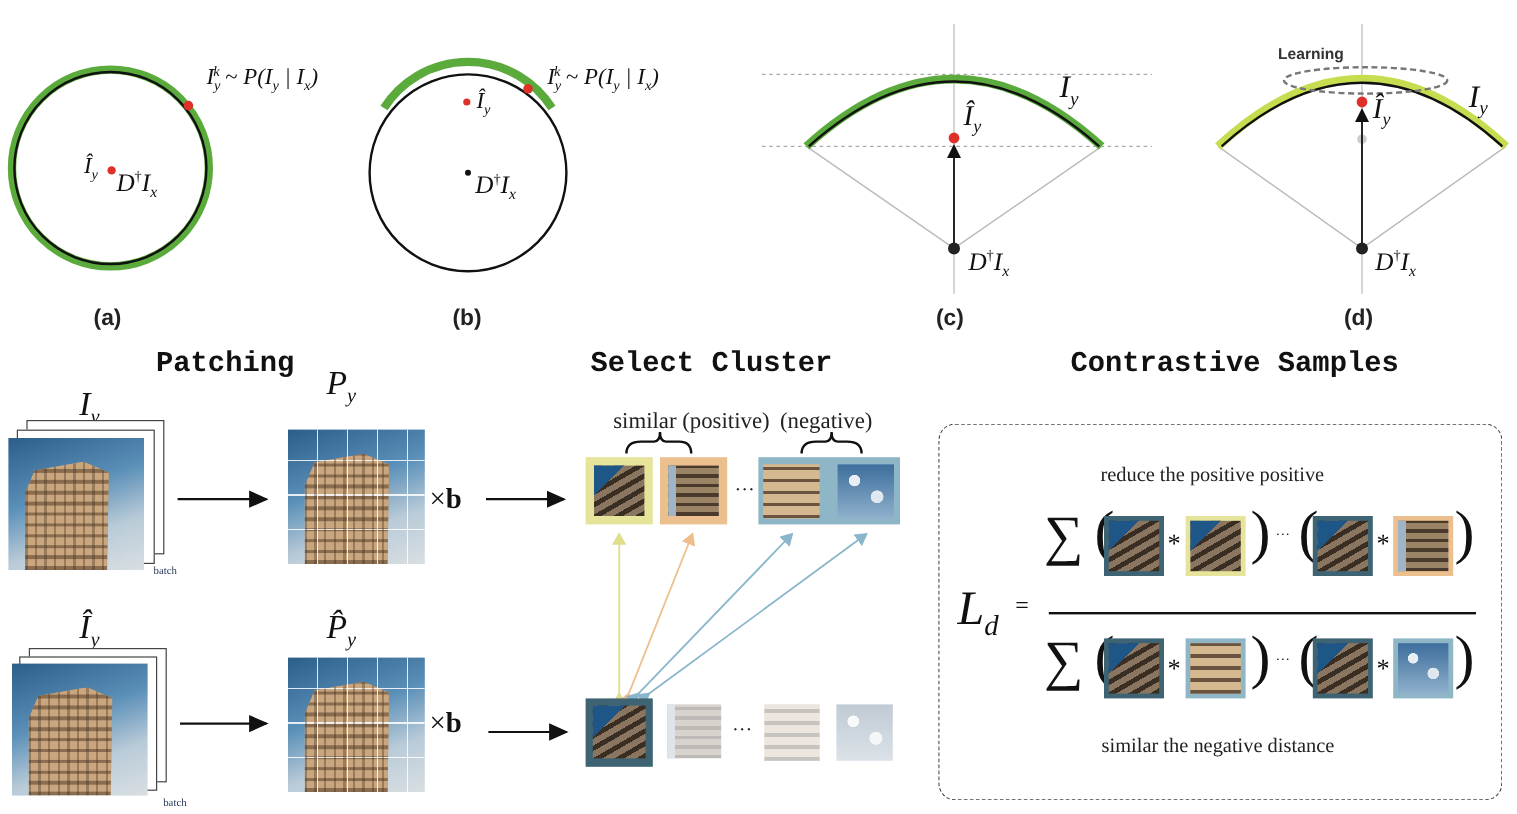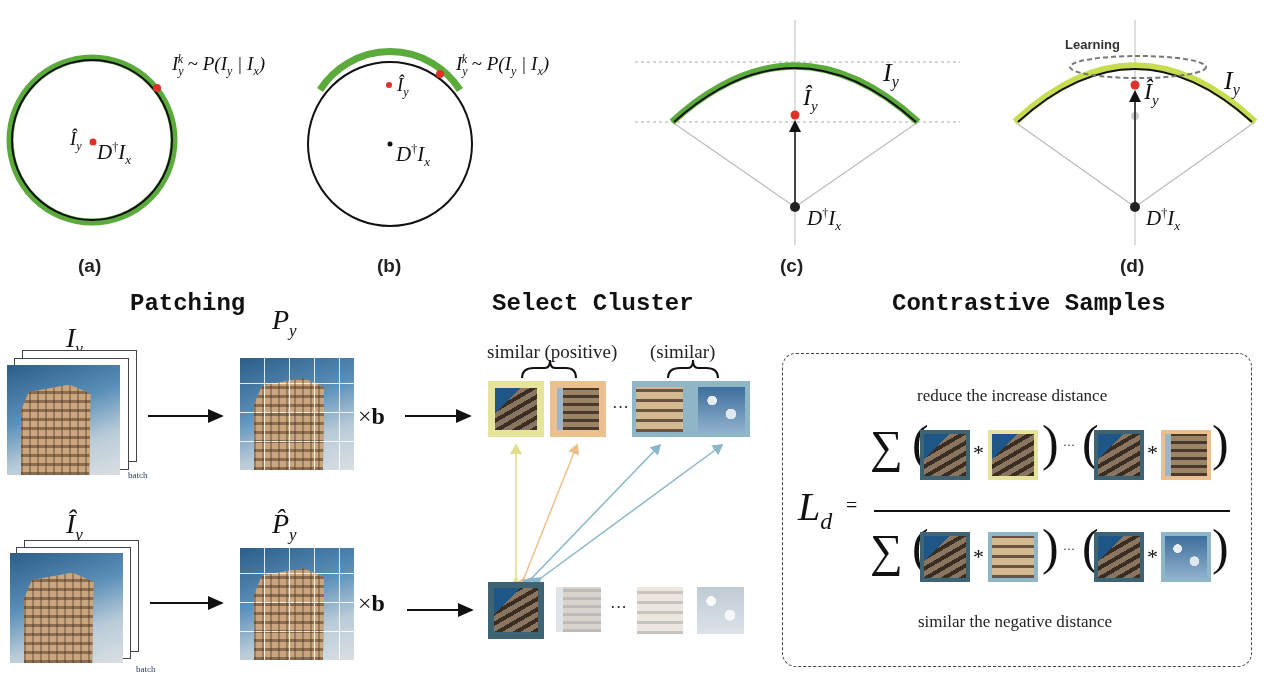--- a/index.html
+++ b/index.html
@@ -161,22 +161,22 @@
 <div class="abs" style="left:16px;top:547px;width:113px;height:110px;border:1.5px solid #444;background:#fff;"></div>
 <div class="photo sky bldg-full" style="left:10px;top:553px;width:113px;height:110px;filter:blur(0.6px);"></div>
 <div class="abs" style="left:136px;top:664px;font-size:9px;font-family:'Liberation Serif',serif;color:#2a3a5a;">batch</div>
 
 <div class="abs math" style="left:272px;top:508px;font-size:28px;">P̂<sub style="font-size:17px">y</sub></div>
 <div class="photo sky bldg-full" style="left:240px;top:548px;width:114px;height:112px;filter:blur(0.6px);">
   <div class="grid-overlay"></div>
 </div>
 <div class="abs" style="left:358px;top:590px;font-size:24px;"><span>×</span><b>b</b></div>
 
-<div class="abs serif-text" style="left:487px;top:341px;font-size:19px;">similar (positive)</div>
-<div class="abs serif-text" style="left:650px;top:341px;font-size:19px;">(similar)</div>
+<div class="abs serif-text" style="left:511px;top:341px;font-size:19px;">similar (positive)</div>
+<div class="abs serif-text" style="left:650px;top:341px;font-size:19px;">(negative)</div>
 
 <div class="abs" style="left:488px;top:381px;width:56px;height:56px;background:#e6e39a;">
   <div class="photo patch-pos1" style="left:7px;top:7px;width:42px;height:42px;"></div>
 </div>
 <div class="abs" style="left:550px;top:381px;width:56px;height:56px;background:#ebc08e;">
   <div class="photo patch-pos2" style="left:7px;top:7px;width:42px;height:42px;"></div>
 </div>
 <div class="abs serif-text" style="left:612px;top:398px;">···</div>
 <div class="abs" style="left:632px;top:381px;width:118px;height:56px;background:#8fb6c6;">
   <div class="photo patch-neg1" style="left:4px;top:6px;width:47px;height:45px;"></div>
@@ -185,21 +185,21 @@
 
 <div class="abs" style="left:488px;top:582px;width:56px;height:57px;background:#3e6474;">
   <div class="photo patch-pos1" style="left:6px;top:6px;width:44px;height:44px;"></div>
 </div>
 <div class="photo patch-pos2 faded" style="left:556px;top:587px;width:45px;height:45px;"></div>
 <div class="abs serif-text" style="left:610px;top:598px;">···</div>
 <div class="photo patch-neg1 faded" style="left:637px;top:587px;width:46px;height:47px;"></div>
 <div class="photo patch-neg2 faded" style="left:697px;top:587px;width:47px;height:47px;"></div>
 
 <div class="abs" style="left:782px;top:353px;width:468px;height:312px;border:1.5px dashed #444;border-radius:14px;"></div>
-<div class="abs serif-text" style="left:917px;top:386px;">reduce the increase distance</div>
+<div class="abs serif-text" style="left:917px;top:386px;">reduce the positive positive</div>
 
 <div class="abs" style="left:798px;top:483px;font-size:40px;">
   <span class="math">L</span><sub class="math" style="font-size:24px">d</sub>
 </div>
 <div class="abs" style="left:846px;top:494px;font-size:20px;">=</div>
 <div class="abs" style="left:874px;top:510px;width:356px;height:2px;background:#111;"></div>
 
 <div class="abs" style="left:870px;top:424px;font-size:46px;line-height:46px;">∑</div>
 <div class="abs" style="left:912px;top:418px;font-size:50px;line-height:50px;font-weight:200;">(</div>
 <div class="abs" style="left:920px;top:430px;width:50px;height:50px;background:#3e6474;">

